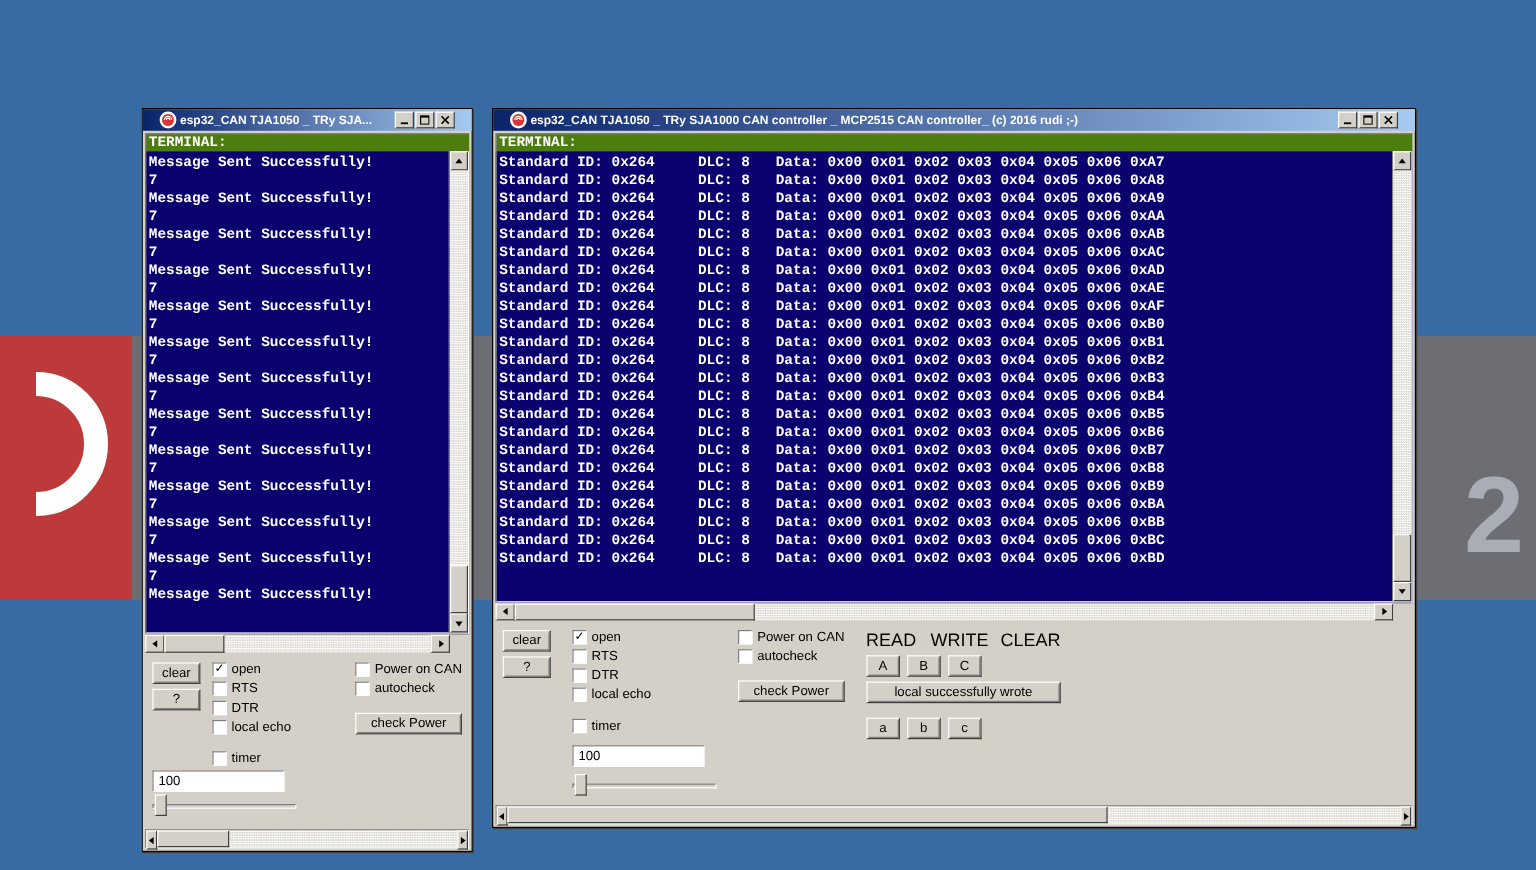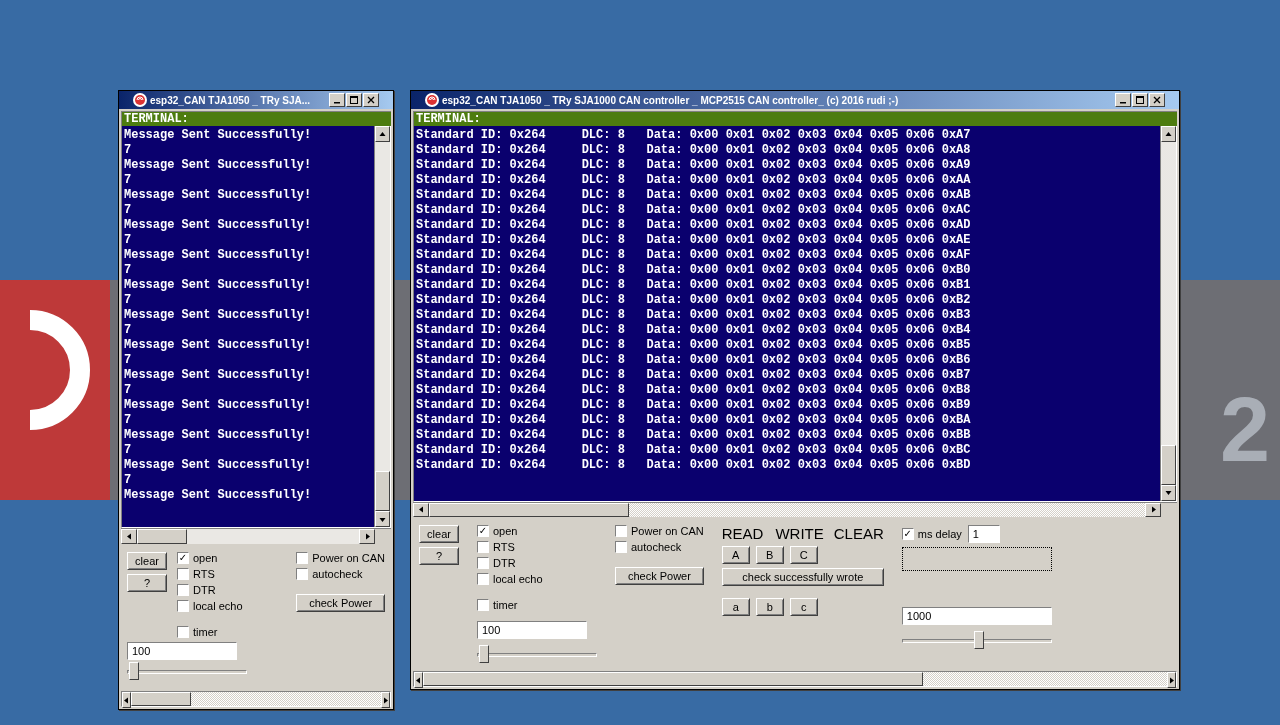--- a/index.html
+++ b/index.html
@@ -490,45 +490,29 @@
         <div class="row">
           <span class="section-hdr">READ</span>
           <span class="section-hdr" style="margin-left:6px">WRITE</span>
           <span class="section-hdr" style="margin-left:4px">CLEAR</span>
         </div>
         <div class="row">
           <div class="btn small">A</div>
           <div class="btn small">B</div>
           <div class="btn small">C</div>
         </div>
-        <div class="btn" style="min-width:140px">check successfully wrote</div>
+        <div class="btn" style="min-width:140px">local successfully wrote</div>
         <div class="row" style="margin-top:8px">
           <div class="btn small">a</div>
           <div class="btn small">b</div>
           <div class="btn small">c</div>
         </div>
       </div>
 
 
-      <div class="col">
-        <div class="row" style="align-items:center;">
-          <div class="chk">
-              <span class="box checked"></span>
-              <label>ms delay</label>
-            </div>
-          <input class="text-input" style="width: 32px;" value="1">
-        </div>
-        <div class="group" style="width:150px; height:24px;"></div>
-        <div style="height:28px"></div>
-        <input class="text-input" style="width: 150px;" value="1000">
-        <div class="slider-wrap" style="width:150px">
-          <div class="slider-track-groove"></div>
-          <div class="slider-thumb" style="left:72px"></div>
-        </div>
-      </div>
     </div>
 
     <div style="flex:1"></div>
     <div class="bottom-scroll">
       <div class="sbtn">
           <svg viewBox="0 0 7 7">
             <path d="M1 3.5L5 .5v6z" fill="#000"></path>
           </svg>
         </div>
       <div class="strack">

